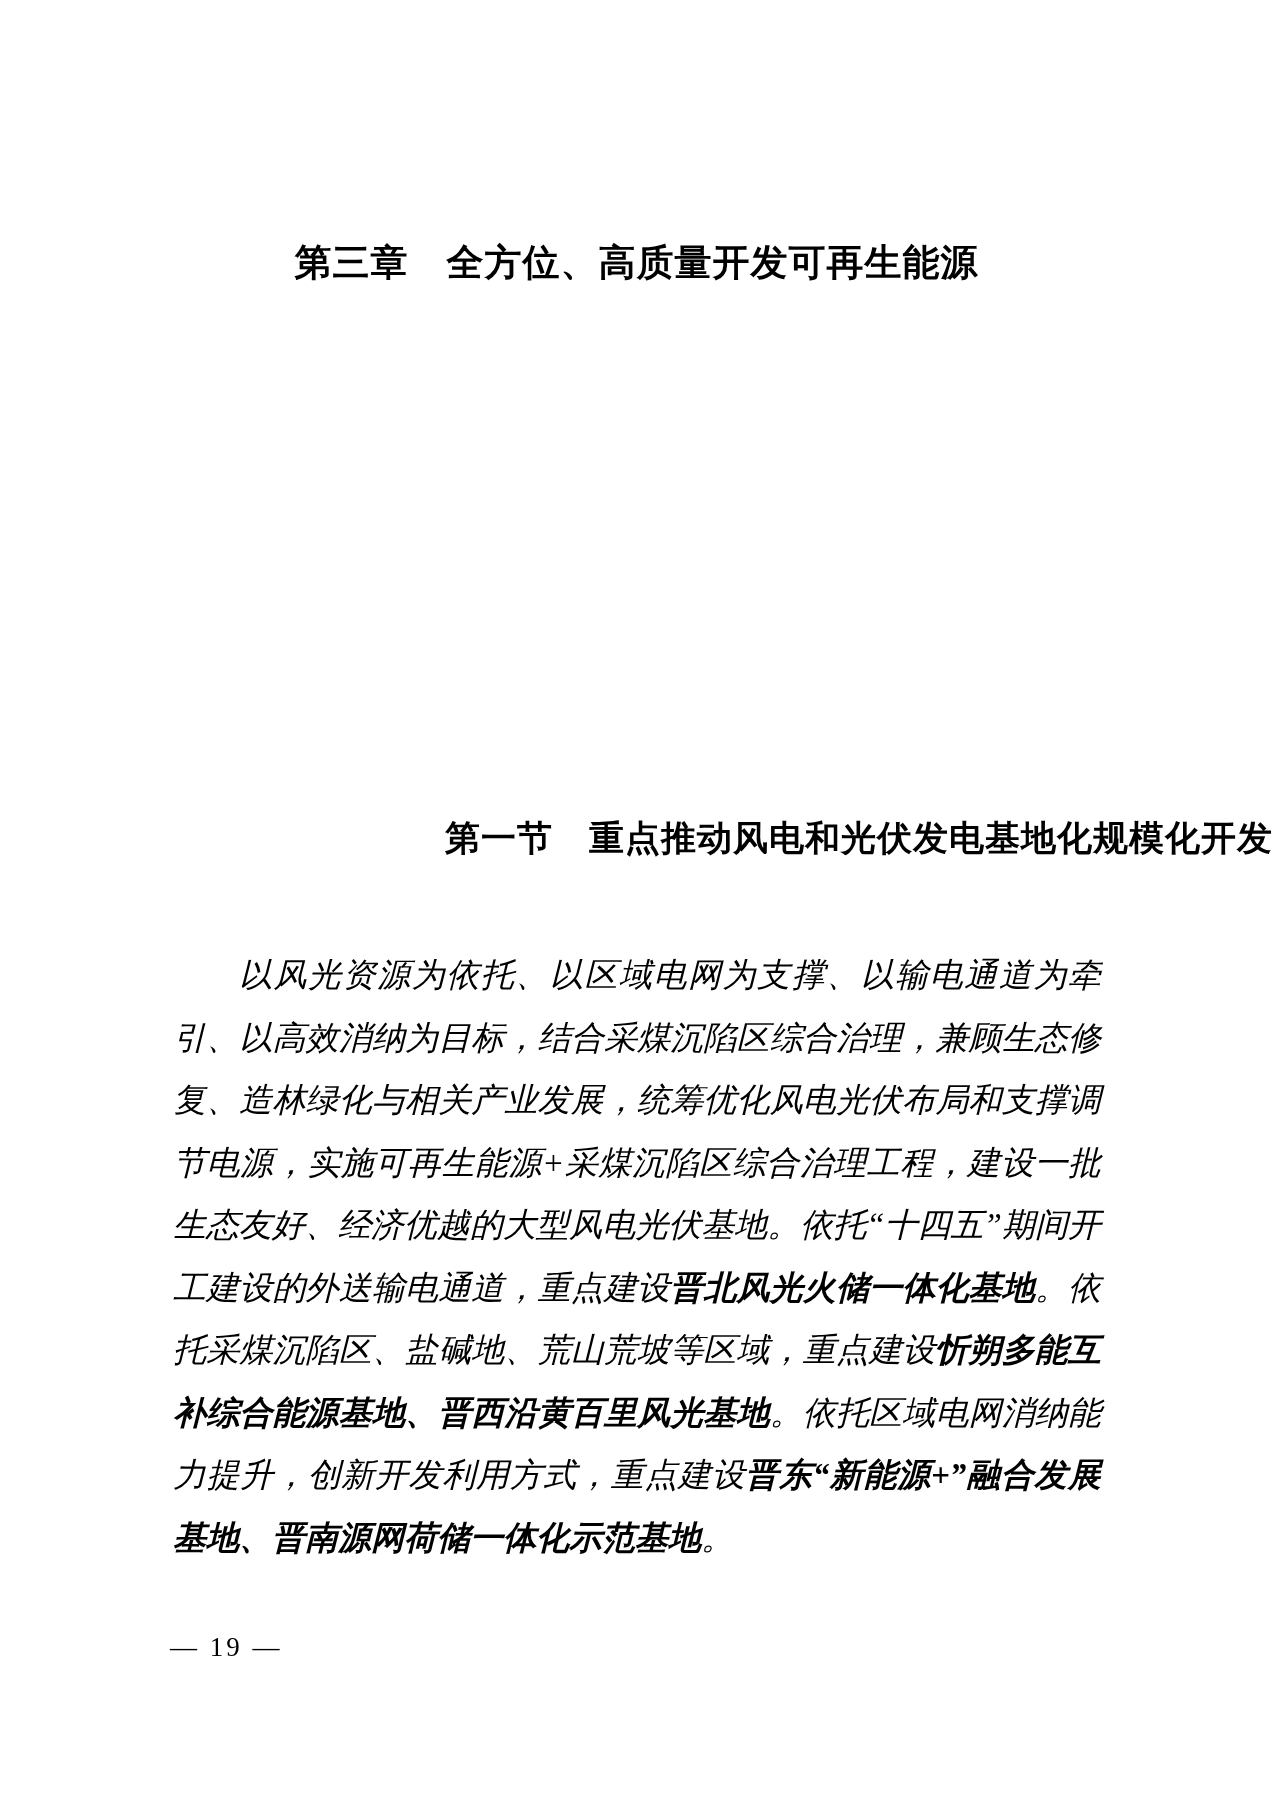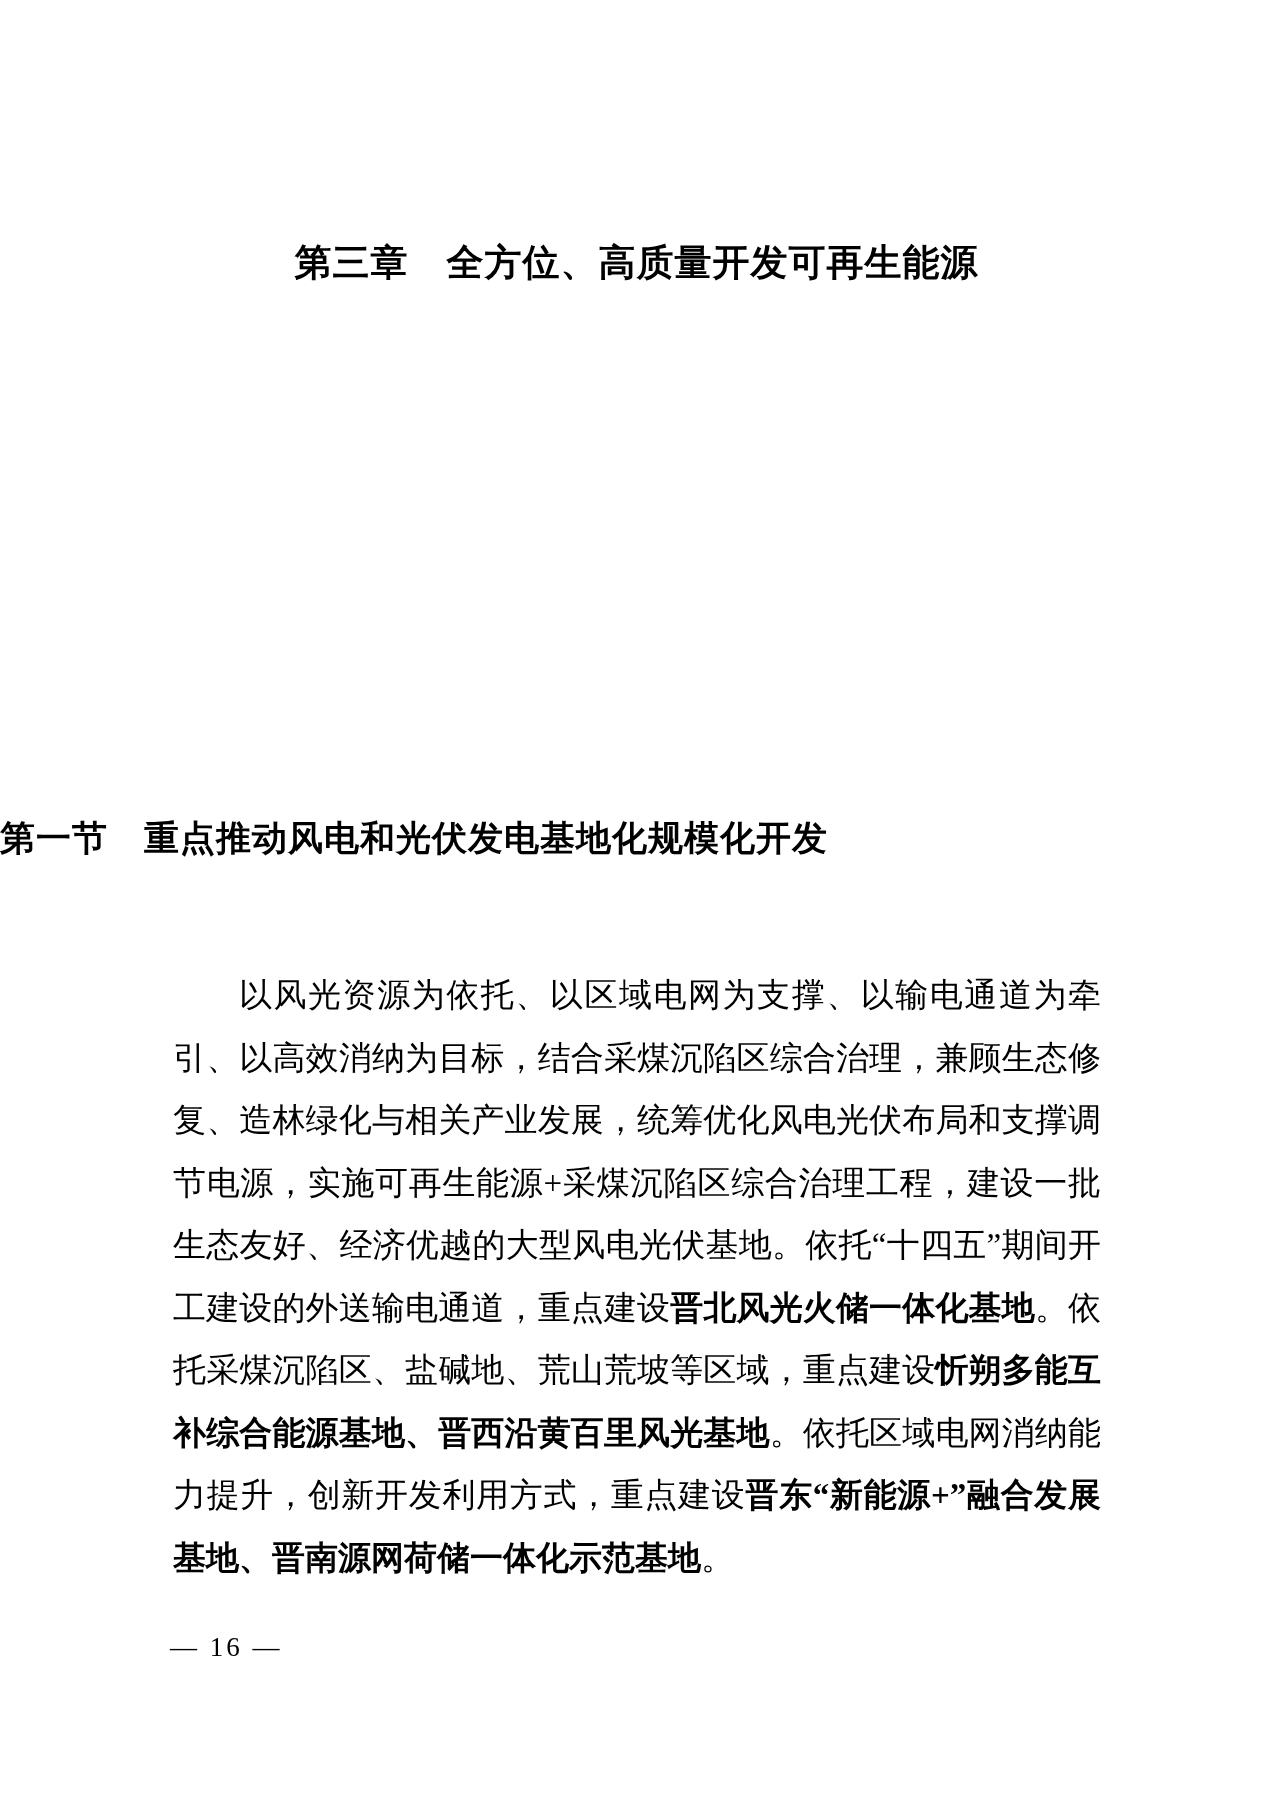--- a/index.html
+++ b/index.html
@@ -43,29 +43,30 @@
   }
   .paragraph-intro {
     top: 365px;
   }
   .section-heading {
     position: absolute;
     top: 820px;
     left: 0;
     right: 0;
     margin: 0;
-    text-align: left;
+    text-align: right;
     font-family: "Liberation Serif", serif;
     font-weight: 900;
     font-size: 35px;
     line-height: 38px;
     letter-spacing: 1px;
   }
   .paragraph-section {
-    top: 964px;
+    top: 944px;
+    font-style: italic;
   }
   .paragraph-section .run-bold {
     font-weight: 900;
   }
   .page-footer {
     position: absolute;
     top: 1632px;
     left: 170px;
     font-size: 27px;
     line-height: 30px;
@@ -78,15 +79,15 @@
 
 <div class="page">
 
   <h1 class="chapter-heading">第三章　全方位、高质量开发可再生能源</h1>
 
 
   <h2 class="section-heading">第一节　重点推动风电和光伏发电基地化规模化开发</h2>
 
   <p class="body-paragraph paragraph-section"><span class="run-regular">以风光资源为依托、以区域电网为支撑、以输电通道为牵引、以高效消纳为目标，结合采煤沉陷区综合治理，兼顾生态修复、造林绿化与相关产业发展，统筹优化风电光伏布局和支撑调节电源，实施可再生能源+采煤沉陷区综合治理工程，建设一批生态友好、经济优越的大型风电光伏基地。依托“十四五”期间开工建设的外送输电通道，重点建设</span><span class="run-bold">晋北风光火储一体化基地</span><span class="run-regular">。依托采煤沉陷区、盐碱地、荒山荒坡等区域，重点建设</span><span class="run-bold">忻朔多能互补综合能源基地、晋西沿黄百里风光基地</span><span class="run-regular">。依托区域电网消纳能力提升，创新开发利用方式，重点建设</span><span class="run-bold">晋东“新能源+”融合发展基地、晋南源网荷储一体化示范基地</span><span class="run-regular">。</span></p>
 
-  <div class="page-footer">—  16  —</div>
+  <div class="page-footer">—  19  —</div>
 
 </div>
 
 </body></html>

